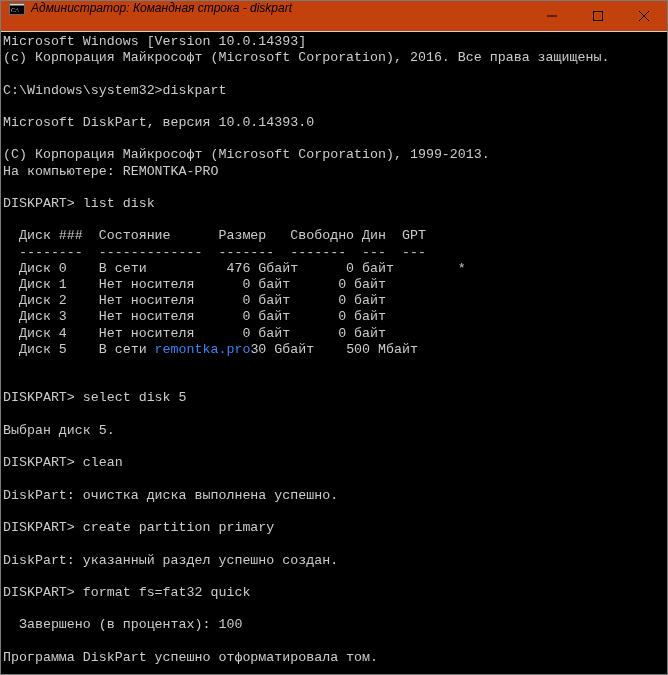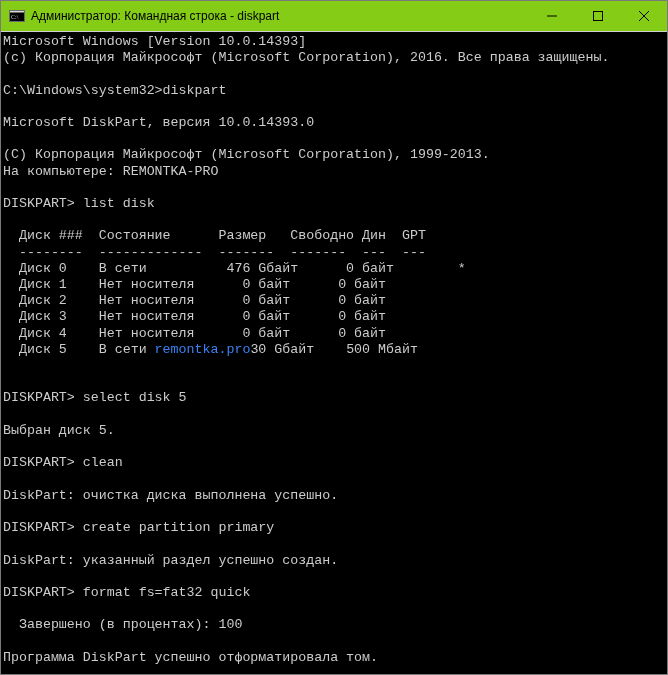--- a/index.html
+++ b/index.html
@@ -12,25 +12,25 @@
     width: 668px;
     height: 675px;
     border: 1px solid #7a7a7a;
     box-sizing: border-box;
     display: flex;
     flex-direction: column;
     background: #fff;
   }
   .titlebar {
     height: 30px;
-    background: #84cc16;
+    background: #c2410c;
     display: flex;
-    align-items: center;
     border-bottom: 1px solid #d0d0d0;
     user-select: none;
+    font-style: italic;
   }
   .titlebar .app-icon {
     width: 16px;
     height: 16px;
     margin: 0 6px 0 8px;
     display: flex;
     align-items: center;
     justify-content: center;
   }
   .titlebar .title {

